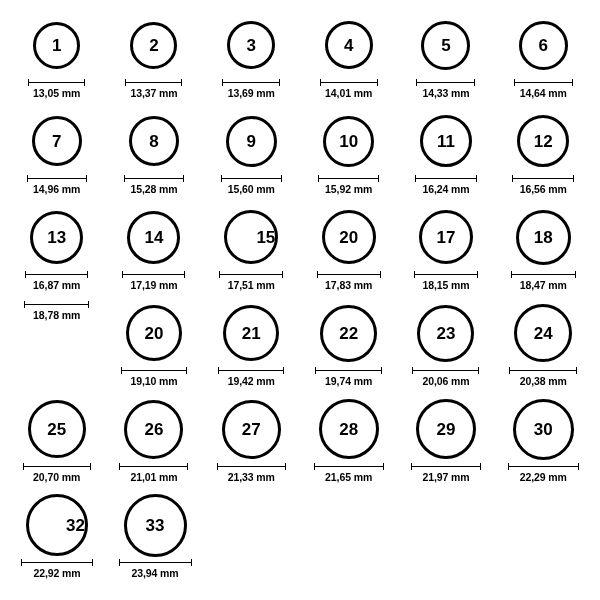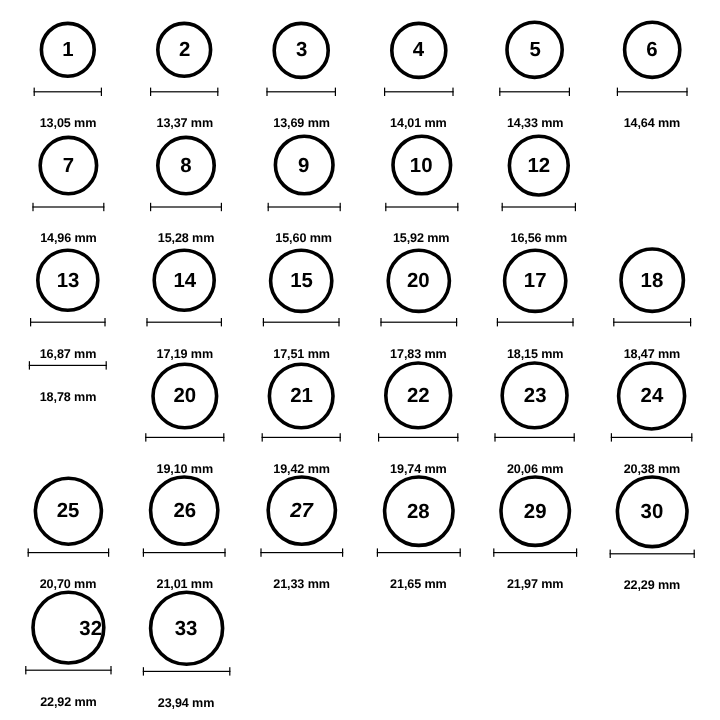--- a/index.html
+++ b/index.html
@@ -82,21 +82,21 @@
   .caliper .tick {
     position: absolute;
     top: 0;
     width: 1px;
     height: 7px;
     background: #000000;
   }
   .caliper .tick.left { left: 0; }
   .caliper .tick.right { right: 0; }
   .mm {
-    margin-top: 18px;
+    margin-top: 2px;
     font-size: 10.5px;
     font-weight: bold;
     letter-spacing: -0.1px;
     line-height: 1;
     white-space: nowrap;
     color: #000000;
   }
 </style>
 </head>
 <body>
@@ -251,20 +251,35 @@
             <div class="bar"></div>
             <div class="tick left"></div>
             <div class="tick right"></div>
           </div>
           <div class="mm">15,92 mm</div>
         </div>
       </div>
       <div class="cell">
         <div class="ring-wrap">
           <div class="ring" style="width: 52px; height: 52px;">
+            <span class="ring-size">11</span>
+          </div>
+        </div>
+        <div class="measure">
+          <div class="caliper" style="width: 62px;">
+            <div class="bar"></div>
+            <div class="tick left"></div>
+            <div class="tick right"></div>
+          </div>
+          <div class="mm">16,24 mm</div>
+        </div>
+      </div>
+      <div class="cell">
+        <div class="ring-wrap">
+          <div class="ring" style="width: 52px; height: 52px;">
             <span class="ring-size">12</span>
           </div>
         </div>
         <div class="measure">
           <div class="caliper" style="width: 62px;">
             <div class="bar"></div>
             <div class="tick left"></div>
             <div class="tick right"></div>
           </div>
           <div class="mm">16,56 mm</div>
@@ -297,21 +312,21 @@
           <div class="caliper" style="width: 63px;">
             <div class="bar"></div>
             <div class="tick left"></div>
             <div class="tick right"></div>
           </div>
           <div class="mm">17,19 mm</div>
         </div>
       </div>
       <div class="cell">
         <div class="ring-wrap">
-          <div class="ring" style="width: 54px; height: 54px;">
+          <div class="ring" style="width: 54px; height: 54px; justify-content: flex-end;">
             <span class="ring-size">15</span>
           </div>
         </div>
         <div class="measure">
           <div class="caliper" style="width: 64px;">
             <div class="bar"></div>
             <div class="tick left"></div>
             <div class="tick right"></div>
           </div>
           <div class="mm">17,51 mm</div>
@@ -476,21 +491,21 @@
           <div class="caliper" style="width: 69px;">
             <div class="bar"></div>
             <div class="tick left"></div>
             <div class="tick right"></div>
           </div>
           <div class="mm">21,01 mm</div>
         </div>
       </div>
       <div class="cell">
         <div class="ring-wrap">
-          <div class="ring" style="width: 59px; height: 59px; font-style: italic;">
+          <div class="ring" style="width: 59px; height: 59px;">
             <span class="ring-size">27</span>
           </div>
         </div>
         <div class="measure">
           <div class="caliper" style="width: 69px;">
             <div class="bar"></div>
             <div class="tick left"></div>
             <div class="tick right"></div>
           </div>
           <div class="mm">21,33 mm</div>

